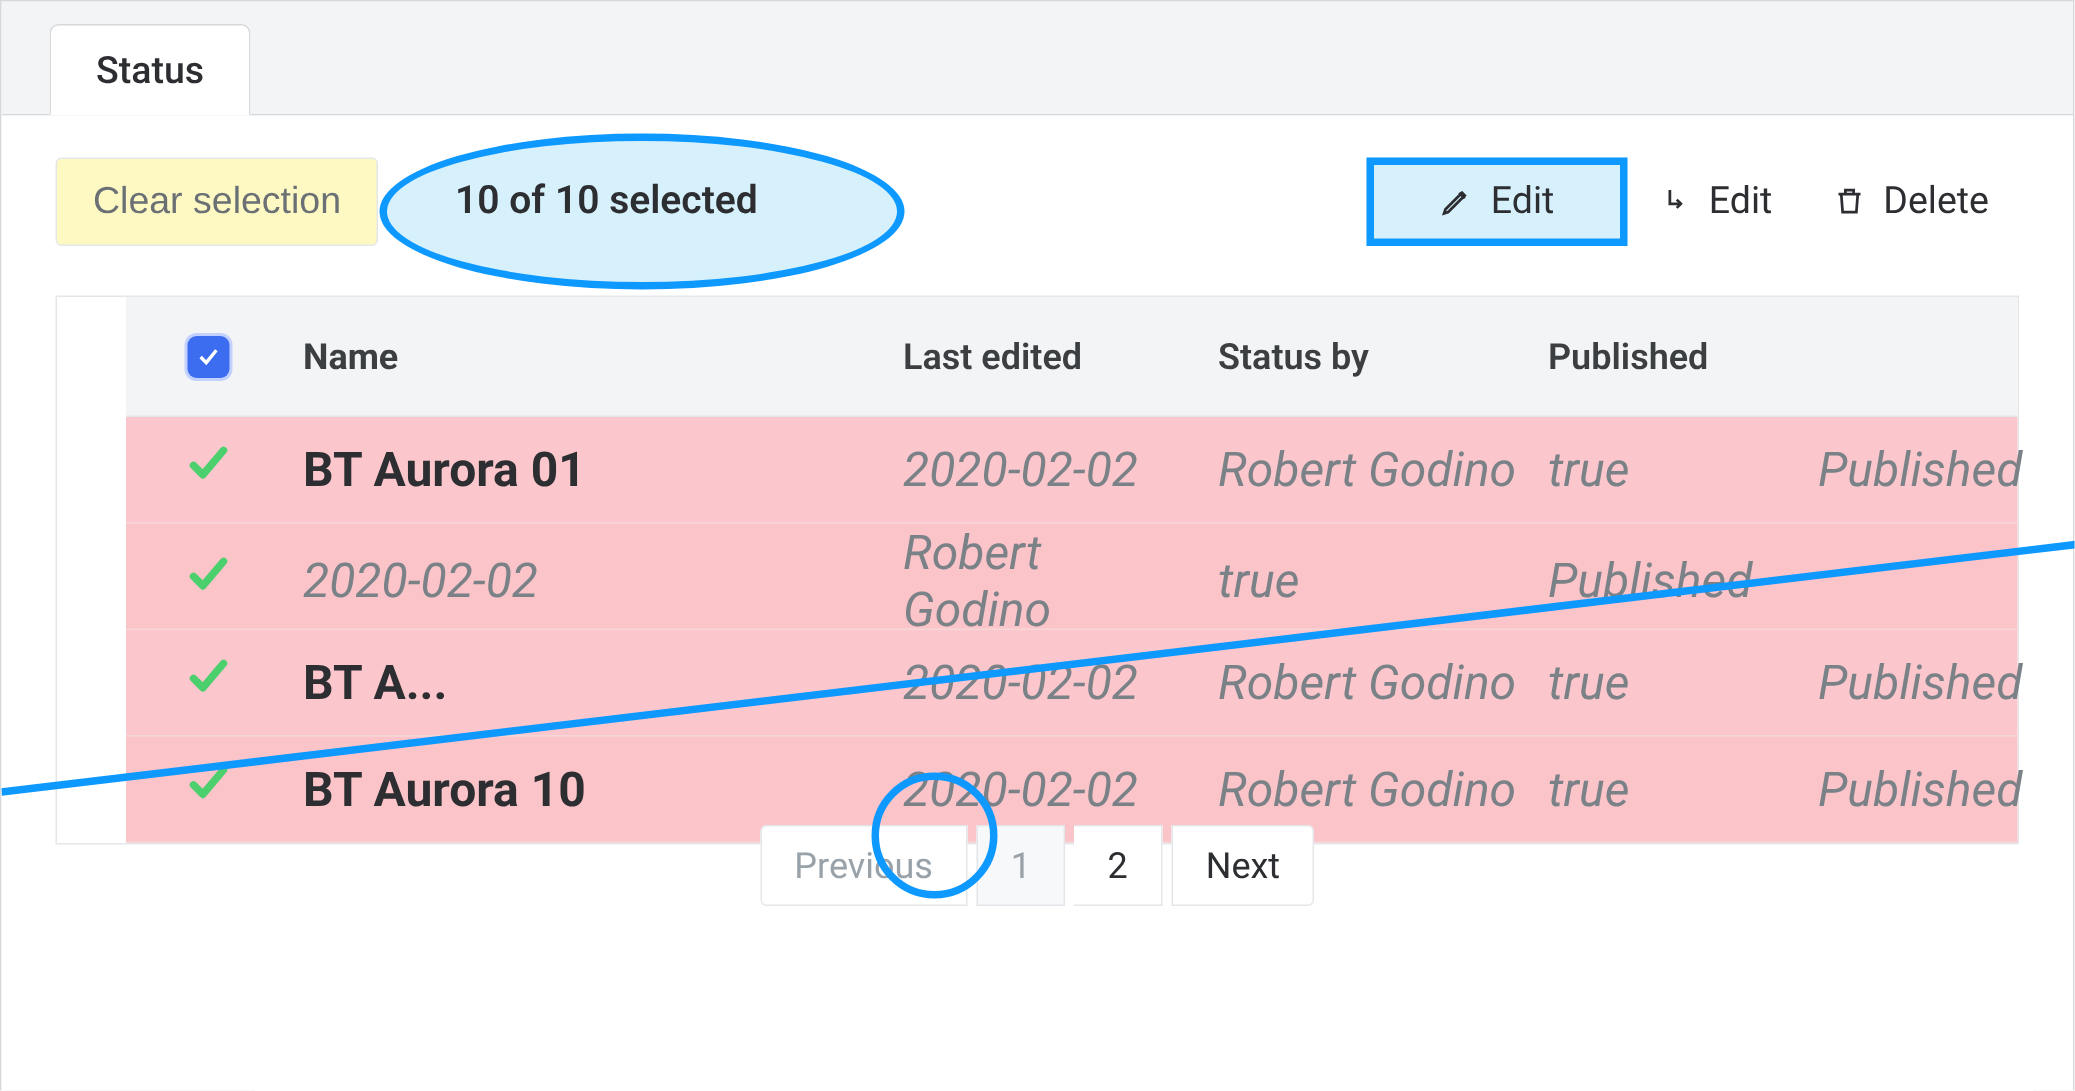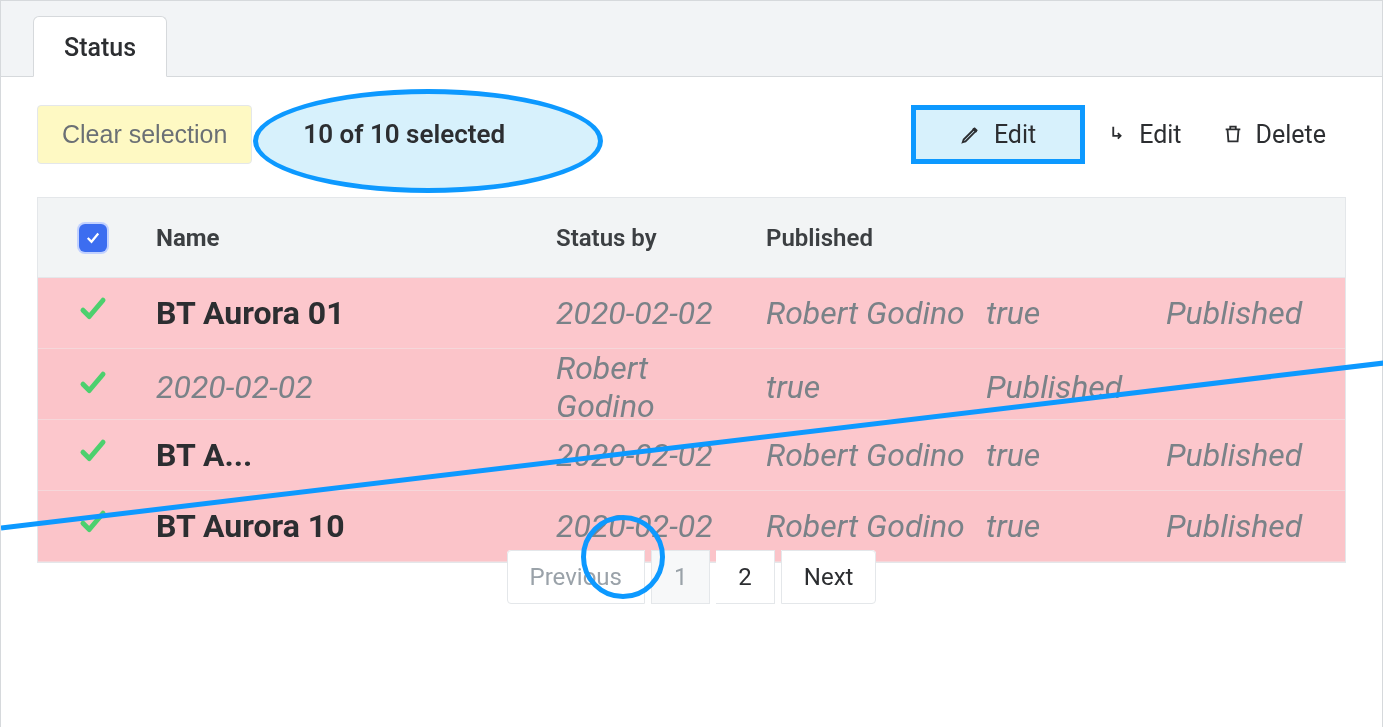--- a/index.html
+++ b/index.html
@@ -115,20 +115,21 @@
   .action-group{display:flex;align-items:center;}
   .edit-highlight{
     border:5px solid var(--blue-border);
     background:var(--highlight-bg);
     padding:10px 44px;
   }
   
   .table-wrap{
     margin-top:30px;
     border:1px solid var(--border-light);
+    padding-left:46px;
   }
   .thead,.trow{
     display:grid;
     grid-template-columns:110px 400px 210px 220px 180px 1fr;
     align-items:center;
   }
   .thead{
     background:#f2f4f5;
     border-bottom:1px solid var(--border-light);
     height:80px;
@@ -259,20 +260,21 @@
     <div class="table-wrap">
       <div class="thead">
         <div class="th check-cell">
           <div class="checkbox">
             <svg viewBox="0 0 24 24">
                 <path d="M5 12l5 5 9-11"></path>
               </svg>
           </div>
         </div>
         <div class="th name">Name</div>
+        <div class="th">Last edited</div>
         <div class="th">Status by</div>
         <div class="th">Published</div>
       </div>
 
       <div class="trow">
         <div class="td check-cell">
             <span class="check-icon"><svg viewBox="0 0 24 24">
                 <path d="M4 13l5 5 11-13"></path>
               </svg></span>
           </div>

